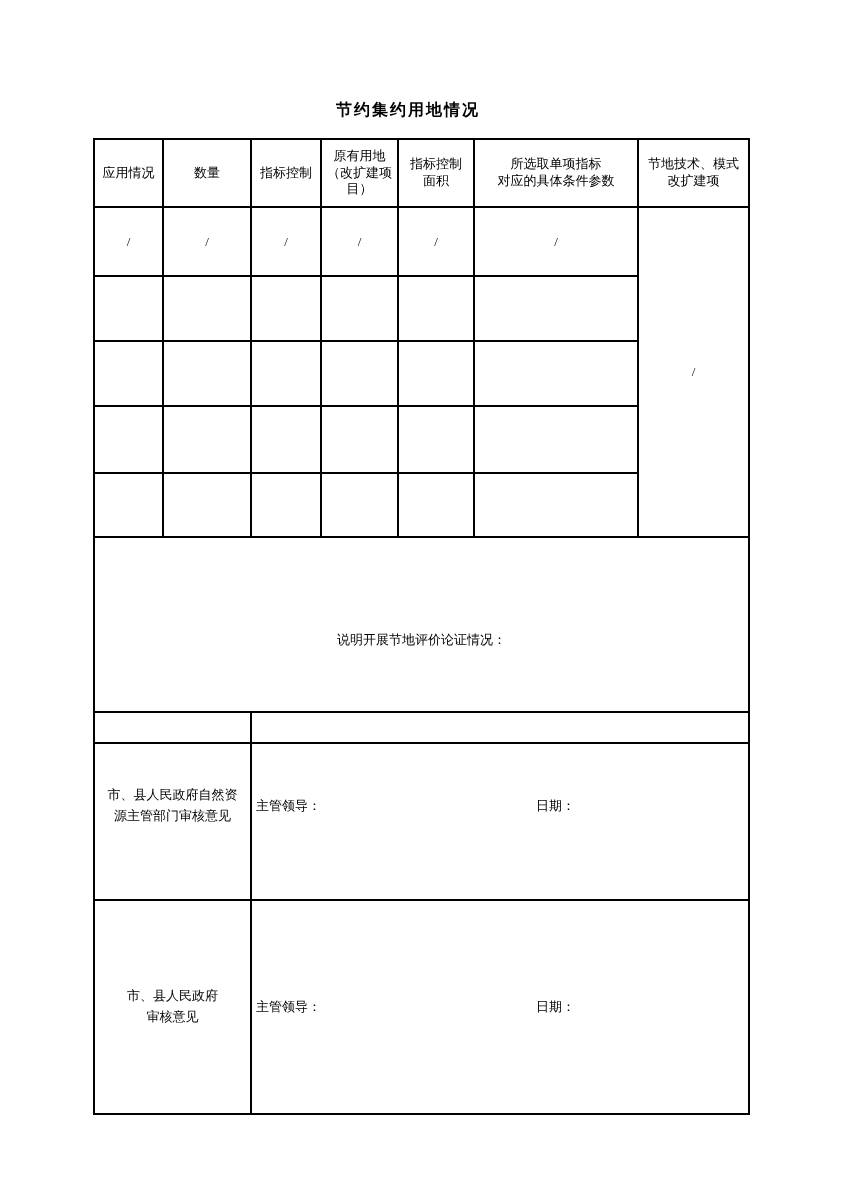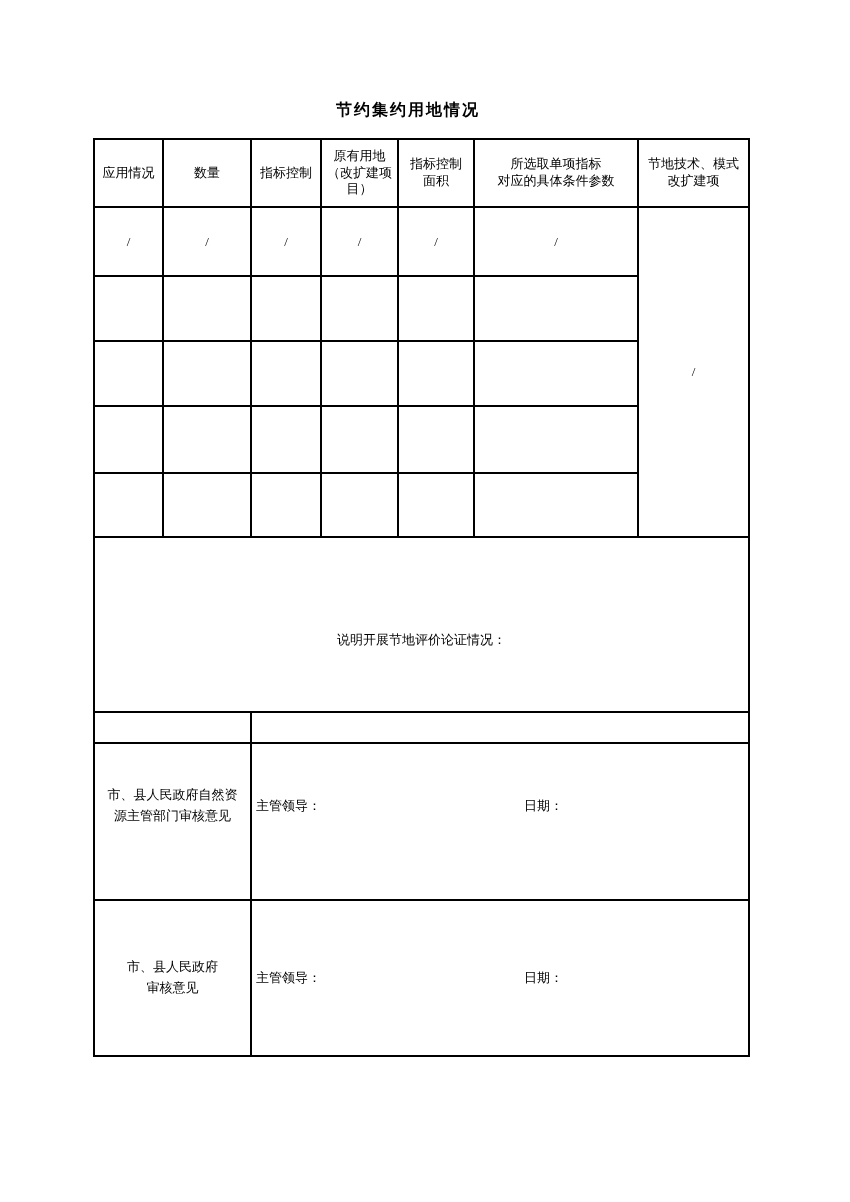--- a/index.html
+++ b/index.html
@@ -42,36 +42,37 @@
   .row-d3    { height: 65px; }
   .row-d4    { height: 67px; }
   .row-d5    { height: 64px; }
   .row-eval  { height: 206px; }
   .eval-cell {
     text-align: left;
     vertical-align: top;
     padding: 3px 4px;
   }
   .row-sec1 { height: 188px; }
-  .row-sec2 { height: 156px; }
+  .row-sec2 { height: 214px; }
   .label-cell {
     white-space: pre-line;
     line-height: 1.6;
     text-align: center;
     vertical-align: middle;
   }
   .content-cell { vertical-align: bottom; }
   .sign-row {
     display: flex;
     text-align: left;
     padding: 0 3px 2px 4px;
     font-size: 13px;
+    gap: 28px;
   }
   .leader-label { width: 252px; display: inline-block; }
-  .date-label { display: inline-block; margin-left: 16px; }
+  .date-label { display: inline-block; }
   .content-area { min-height: 1px; }
 </style>
 </head>
 <body>
 
 <div class="page-title">节约集约用地情况</div>
 
 <table class="tblA">
   <colgroup>
     <col style="width:69px">

